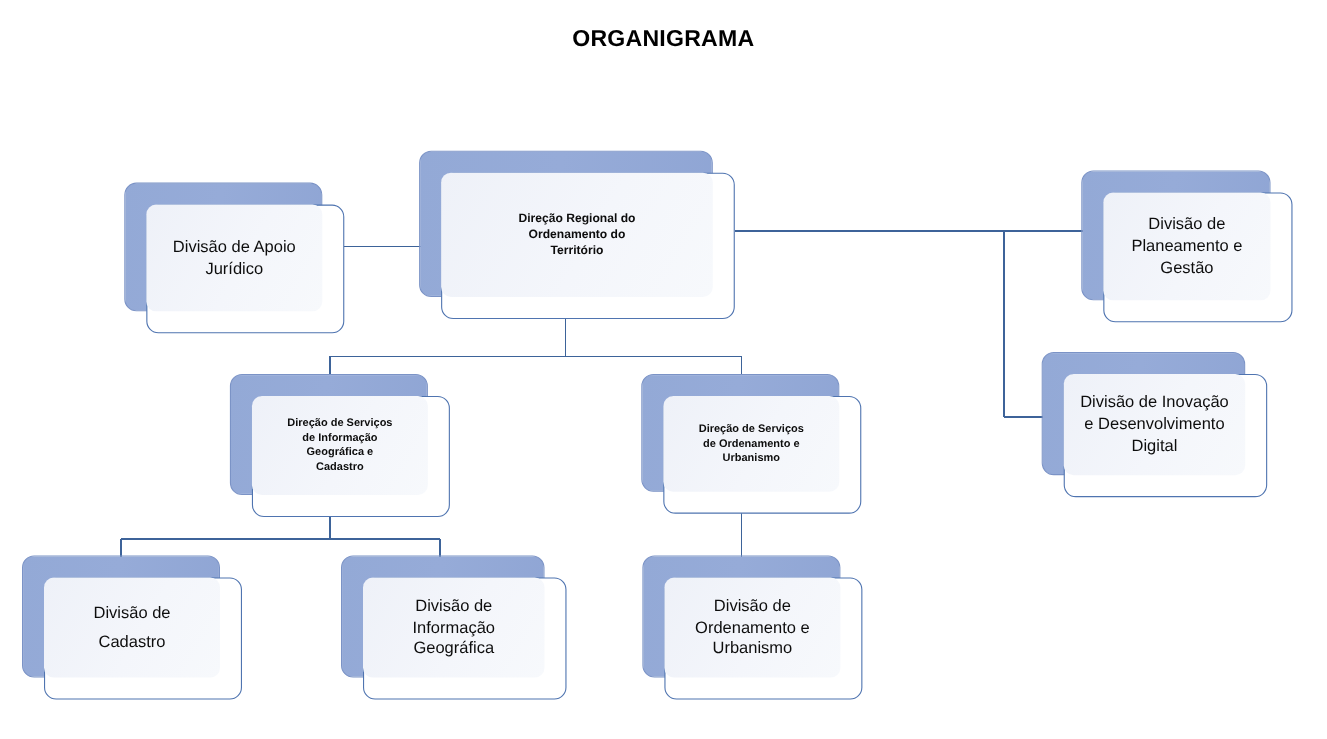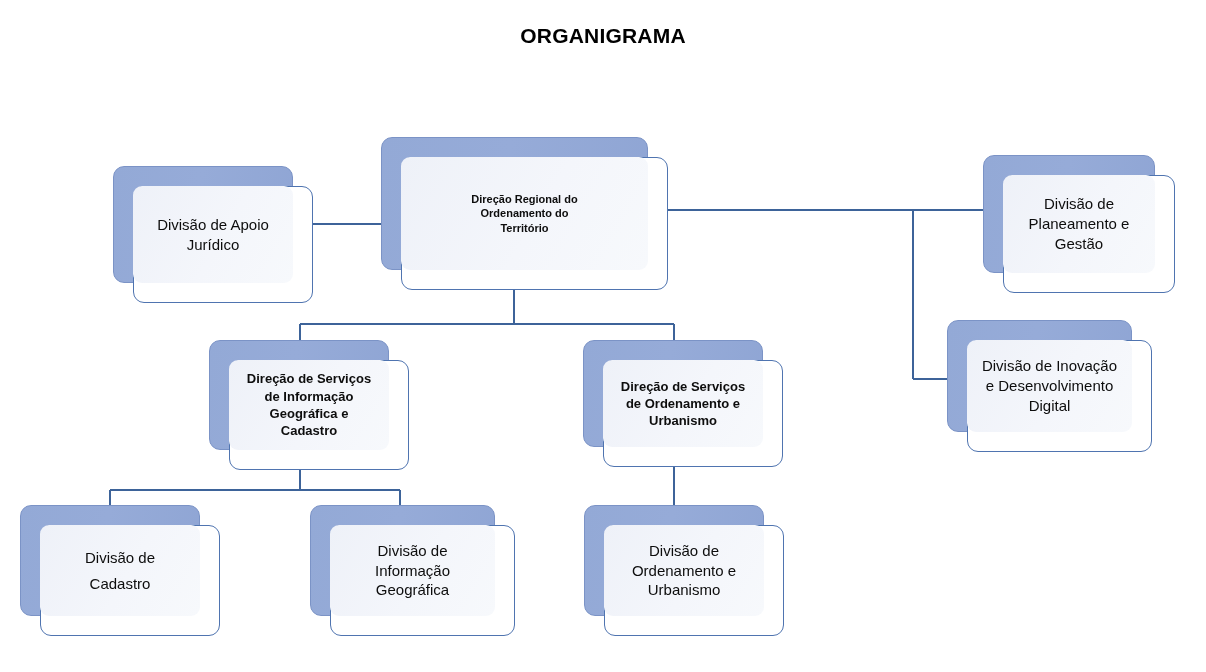--- a/index.html
+++ b/index.html
@@ -94,21 +94,21 @@
     text-align: center;
     color: #0d0d0d;
     font-size: 15px;
     line-height: 1.33;
     padding: 0 6px;
     box-sizing: border-box;
     white-space: pre-line;
   }
   .node.bold .label {
     font-weight: bold;
-    font-size: 13px;
+    font-size: 10px;
   }
   .node.root .label {
     font-size: 11px;
   }
   .node.wide-lh .label {
     line-height: 1.72;
   }
 </style>
 </head>
 <body>

